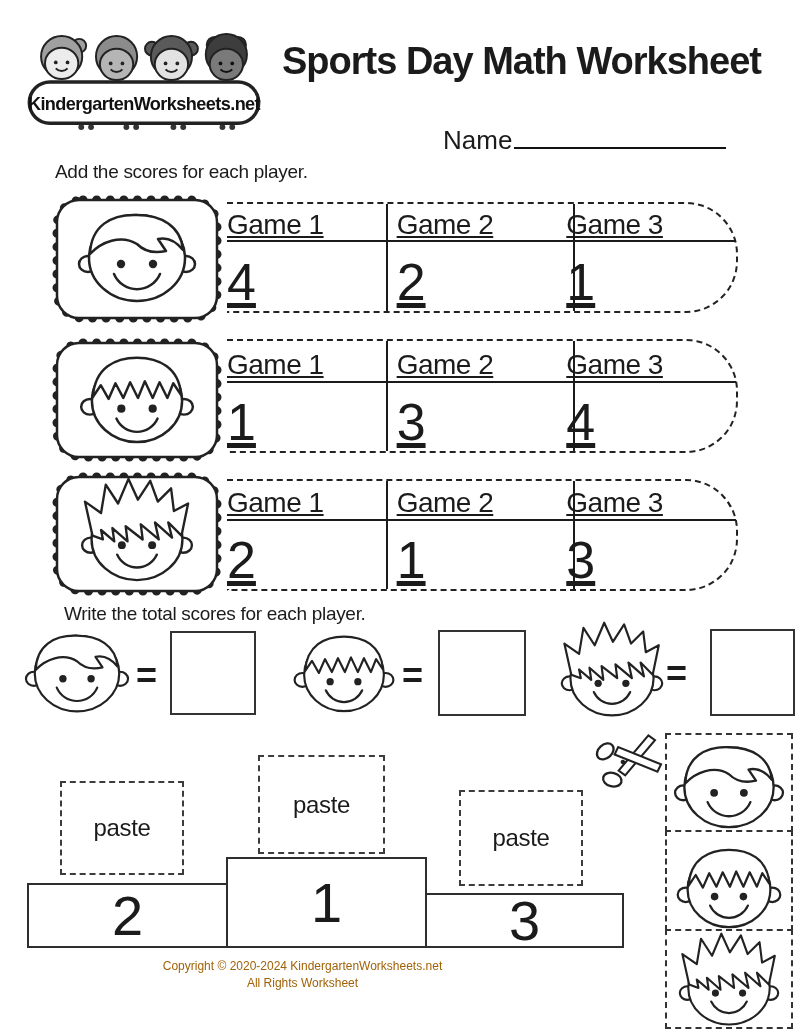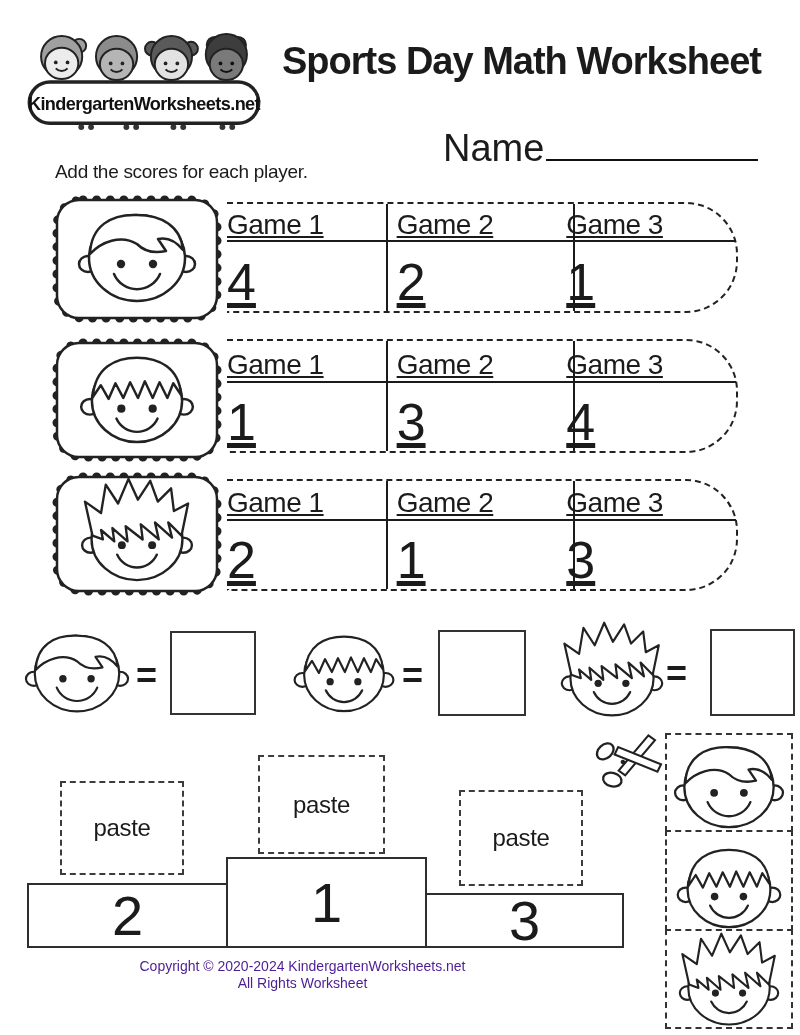--- a/index.html
+++ b/index.html
@@ -7,21 +7,21 @@
   .page {
     position:relative; width:800px; height:1035px; margin:0 auto;
     background:#fff; overflow:hidden; color:#1b1b1b;
     font-family:"Liberation Sans", sans-serif;
   }
   .abs { position:absolute; }
 
   
   .site-url { left:24px; top:126px; width:250px; font-size:16px; color:#5f5f5f; letter-spacing:.2px; }
   .title { left:282px; top:40px; width:506px; font-size:38px; font-weight:600; letter-spacing:-1px; }
-  .name-row { left:443px; top:123px; font-size:38px; }
+  .name-row { left:443px; top:123px; font-size:26px; }
   .name-line { display:inline-block; width:212px; border-bottom:2.5px solid #111; height:1em; margin-left:2px; }
 
   .instruction { font-size:19px; letter-spacing:-.3px; }
 
   
   .score-table {
     left:227px; width:511px;
     border-top:2px dashed #222; border-bottom:2px dashed #222; border-right:2px dashed #222;
     border-radius:0 52px 52px 0;
   }
@@ -36,21 +36,21 @@
   .total-box { border:2.5px solid #333; background:#fff; }
   .equals { font-size:36px; font-weight:bold; }
 
   
   .paste-box { border:2px dashed #3c3c3c; background:#fff; display:flex; align-items:center; justify-content:center; font-size:24px; letter-spacing:-.3px; }
   .podium-block { border:2.5px solid #2e2e2e; background:#fff; display:flex; align-items:center; justify-content:center; font-size:56px; }
 
   
   .cutout-cell { left:665px; width:128px; border:2.5px dashed #333; background:#fff; display:flex; align-items:flex-end; justify-content:center; overflow:hidden; }
 
-  .footer { left:30px; top:958px; width:545px; text-align:center; font-size:14px; line-height:16.5px; color:#4c1d95; }
+  .footer { left:30px; top:958px; width:545px; text-align:center; font-size:12px; line-height:16.5px; color:#a16207; }
 </style>
 </head>
 <body>
 
 <div class="page">
 
   <svg width="0" height="0" style="position:absolute" aria-hidden="true">
     <defs>
       <symbol id="face-p1" viewBox="0 0 120 100">
         <g stroke="#222" stroke-width="2.5" fill="#fff" stroke-linejoin="round">
@@ -192,20 +192,21 @@
       <div class="st-cell st-head">Game 2</div>
       <div class="st-cell st-head">Game 3</div>
     </div>
     <div class="st-row" style="top:53px">
       <div class="st-cell st-score">2</div>
       <div class="st-cell st-score">1</div>
       <div class="st-cell st-score">3</div>
     </div>
   </div>
 
+  <div class="abs instruction" style="left:64px;top:603px">Write the total scores for each player.</div>
 
   <svg class="abs" style="left:24px;top:626px" width="106" height="88" viewBox="0 0 120 100">
       <use href="#face-p1"></use>
     </svg>
   <div class="abs equals" style="left:136px;top:655px">=</div>
   <div class="abs total-box" style="left:170px;top:631px;width:86px;height:84px"></div>
 
   <svg class="abs" style="left:292px;top:626px" width="104" height="87" viewBox="0 0 120 100">
       <use href="#face-p2"></use>
     </svg>

